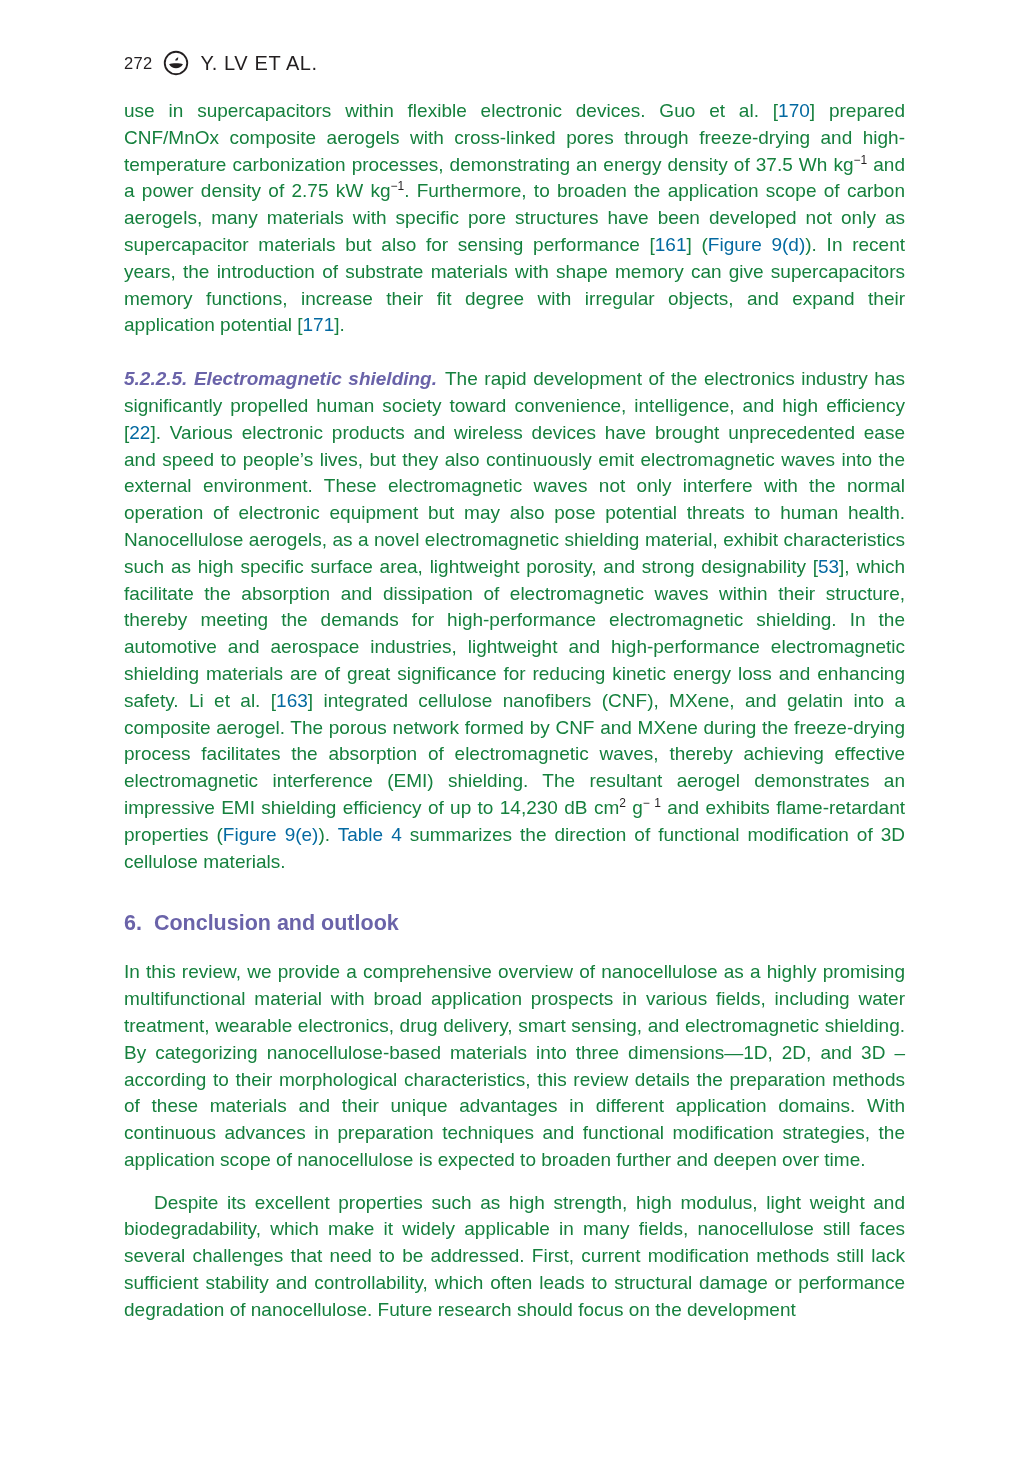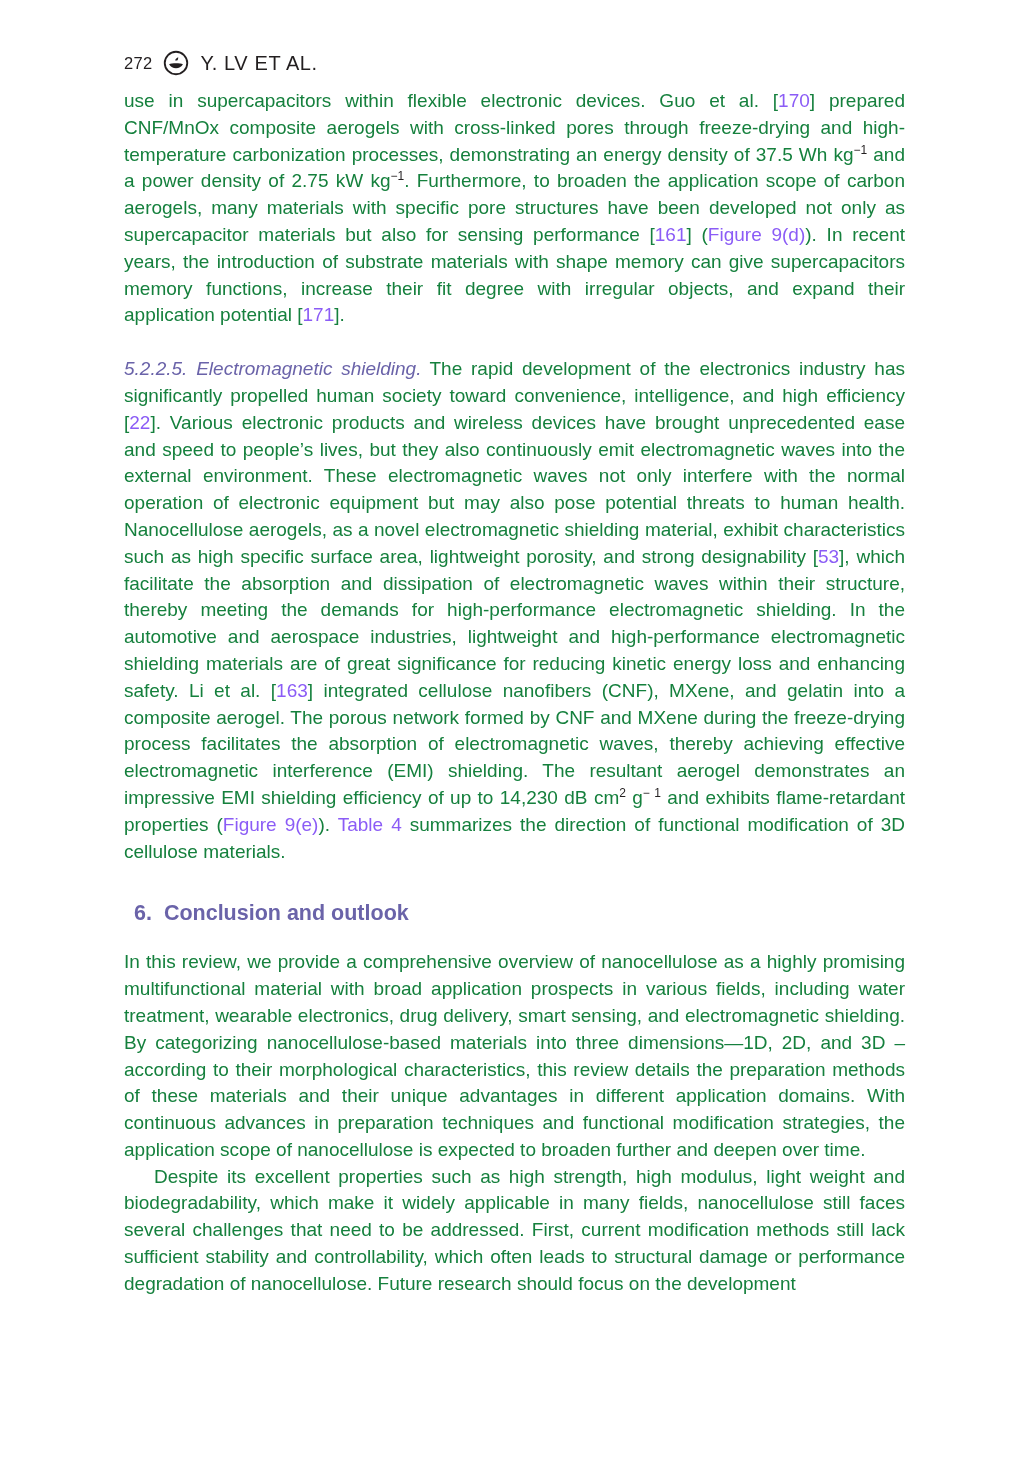--- a/index.html
+++ b/index.html
@@ -18,21 +18,21 @@
     box-sizing: border-box;
     width: 1028px;
     height: 1465px;
     padding: 50px 123px 0 124px;
   }
   .page-header {
     display: flex;
     align-items: center;
     gap: 11px;
     height: 26px;
-    margin-bottom: 12px;
+    margin-bottom: 22px;
   }
   .page-num {
     font-size: 16.5px;
     letter-spacing: 0.3px;
   }
   .logo {
     width: 26px;
     height: 26px;
     display: inline-flex;
     align-items: center;
@@ -46,44 +46,44 @@
   .body-text {
     font-size: 19px;
     line-height: 26.8px;
     text-align: justify;
     margin: 0 0 13px 0;
   }
   .body-text.indented {
     text-indent: 30px;
     margin-top: 0;
   }
-  .conclusion-p1 { margin-bottom: 0; }
+  .conclusion-p1 { margin-bottom: 16px; }
   .run-t { color: #15803d; }
   .run-ref {
-    color: #8b5cf6;
+    color: #0369a1;
     cursor: pointer;
     text-decoration: none;
   }
   .run-sup {
     font-size: 12px;
     vertical-align: super;
     line-height: 0;
   }
   .run-label {
     color: #6a63a9;
     font-style: italic;
-    font-weight: normal;
+    font-weight: bold;
     margin-right: 8px;
   }
   .section-heading {
     color: #6a63a9;
     font-size: 21.5px;
     font-weight: bold;
     white-space: pre-wrap;
-    margin: 36px 0 23px 10px;
+    margin: 36px 0 23px 0;
   }
 </style>
 </head>
 <body>
 
 <div class="page">
 
   <header class="page-header">
     <span class="page-num">272</span>
     <span class="logo">

